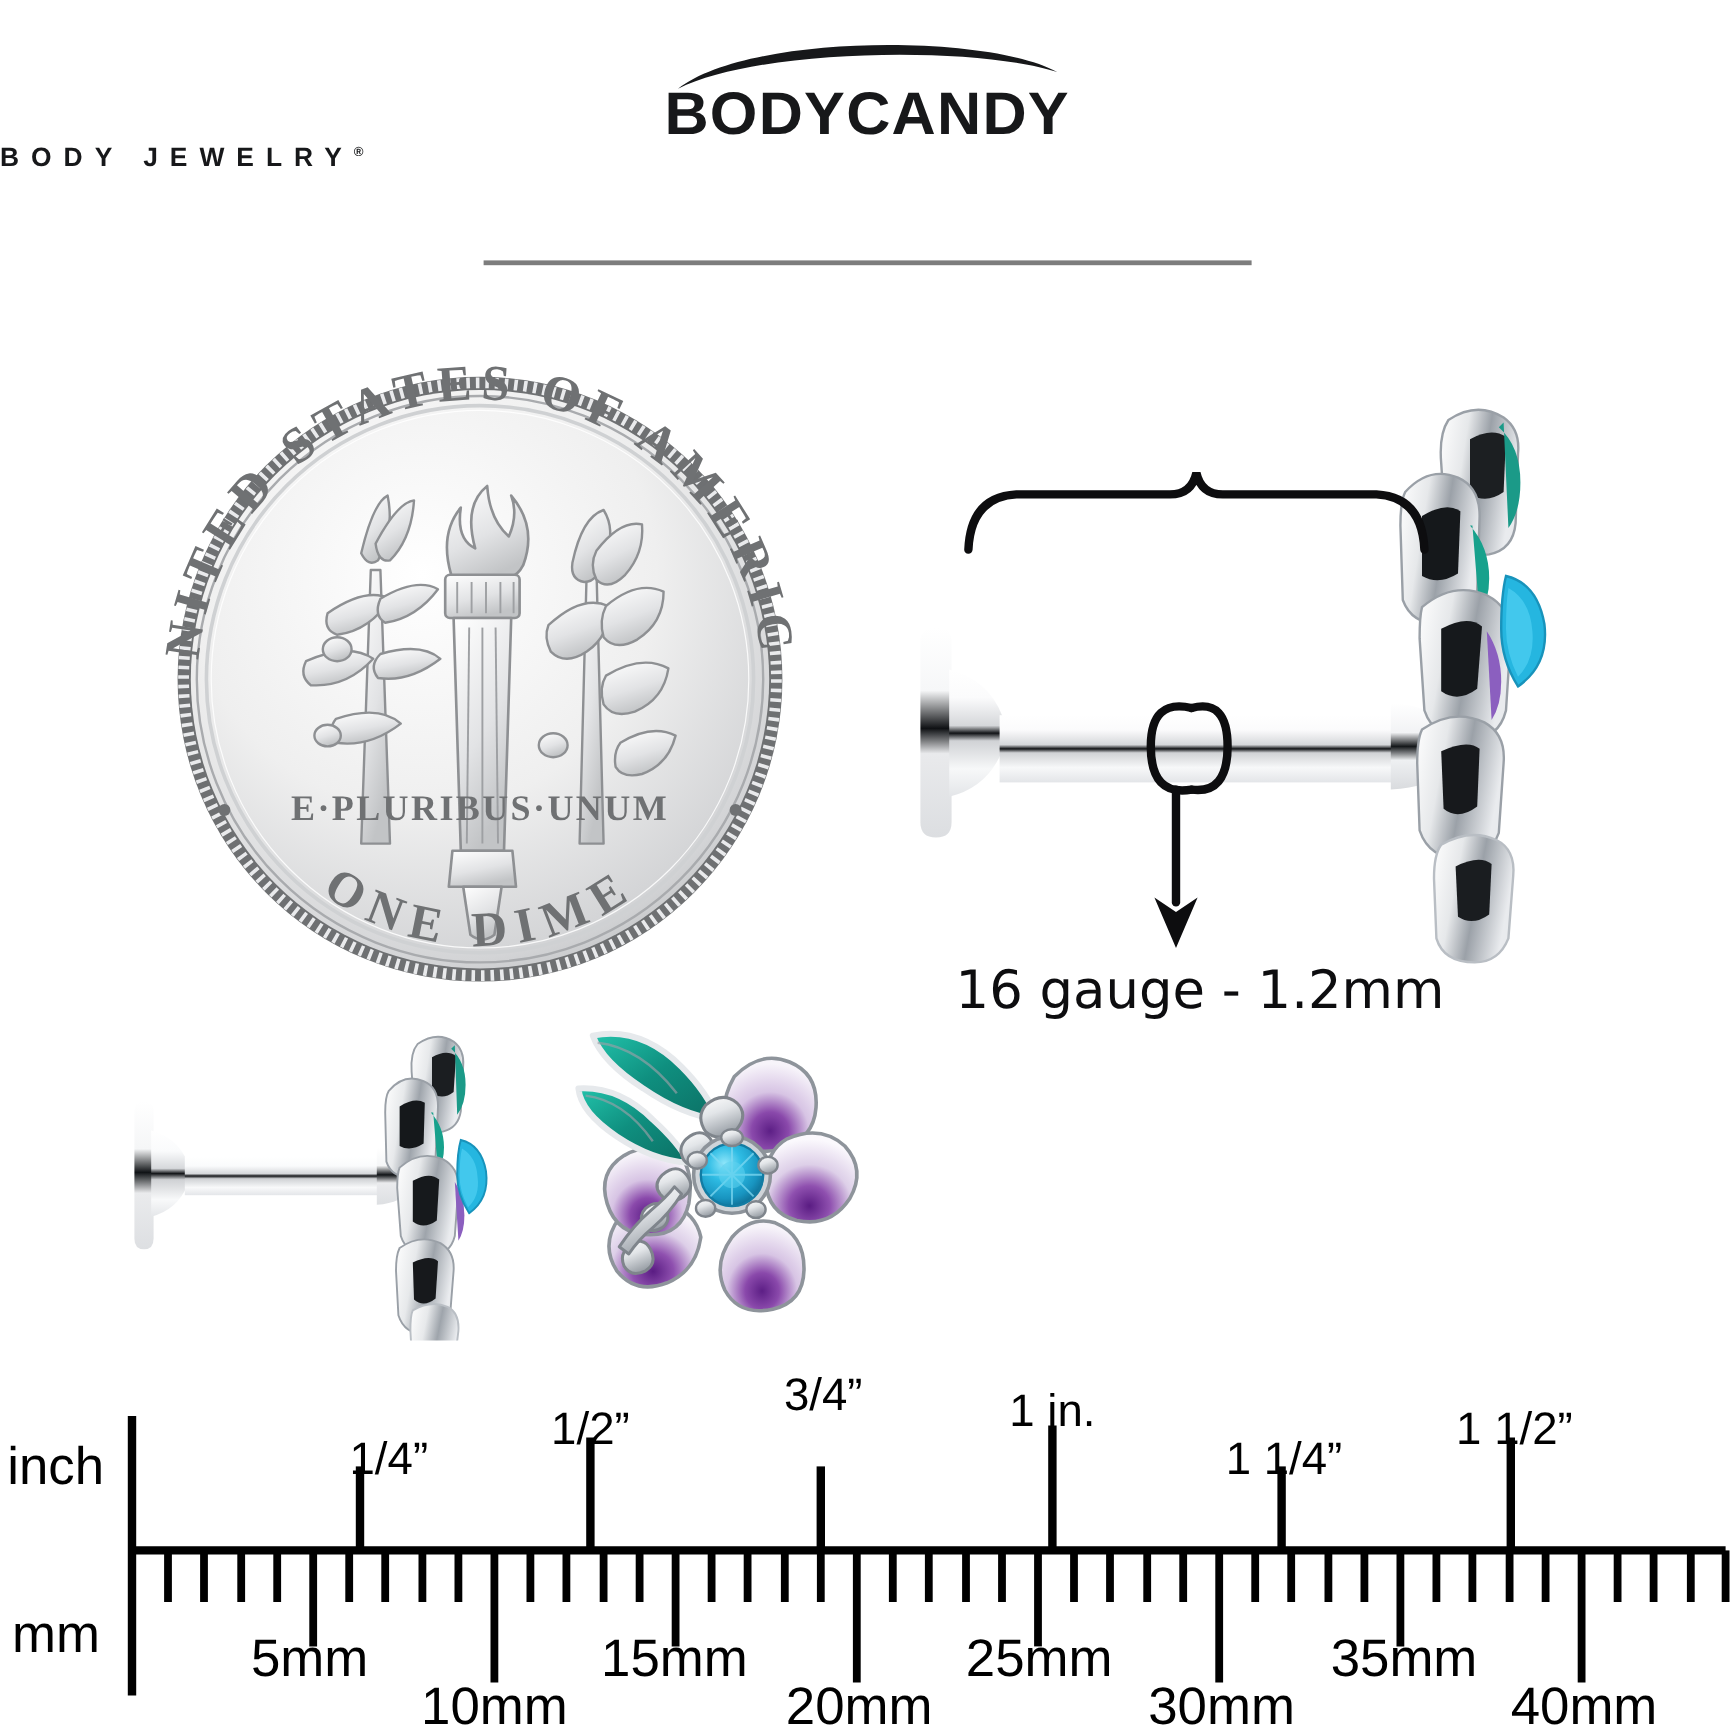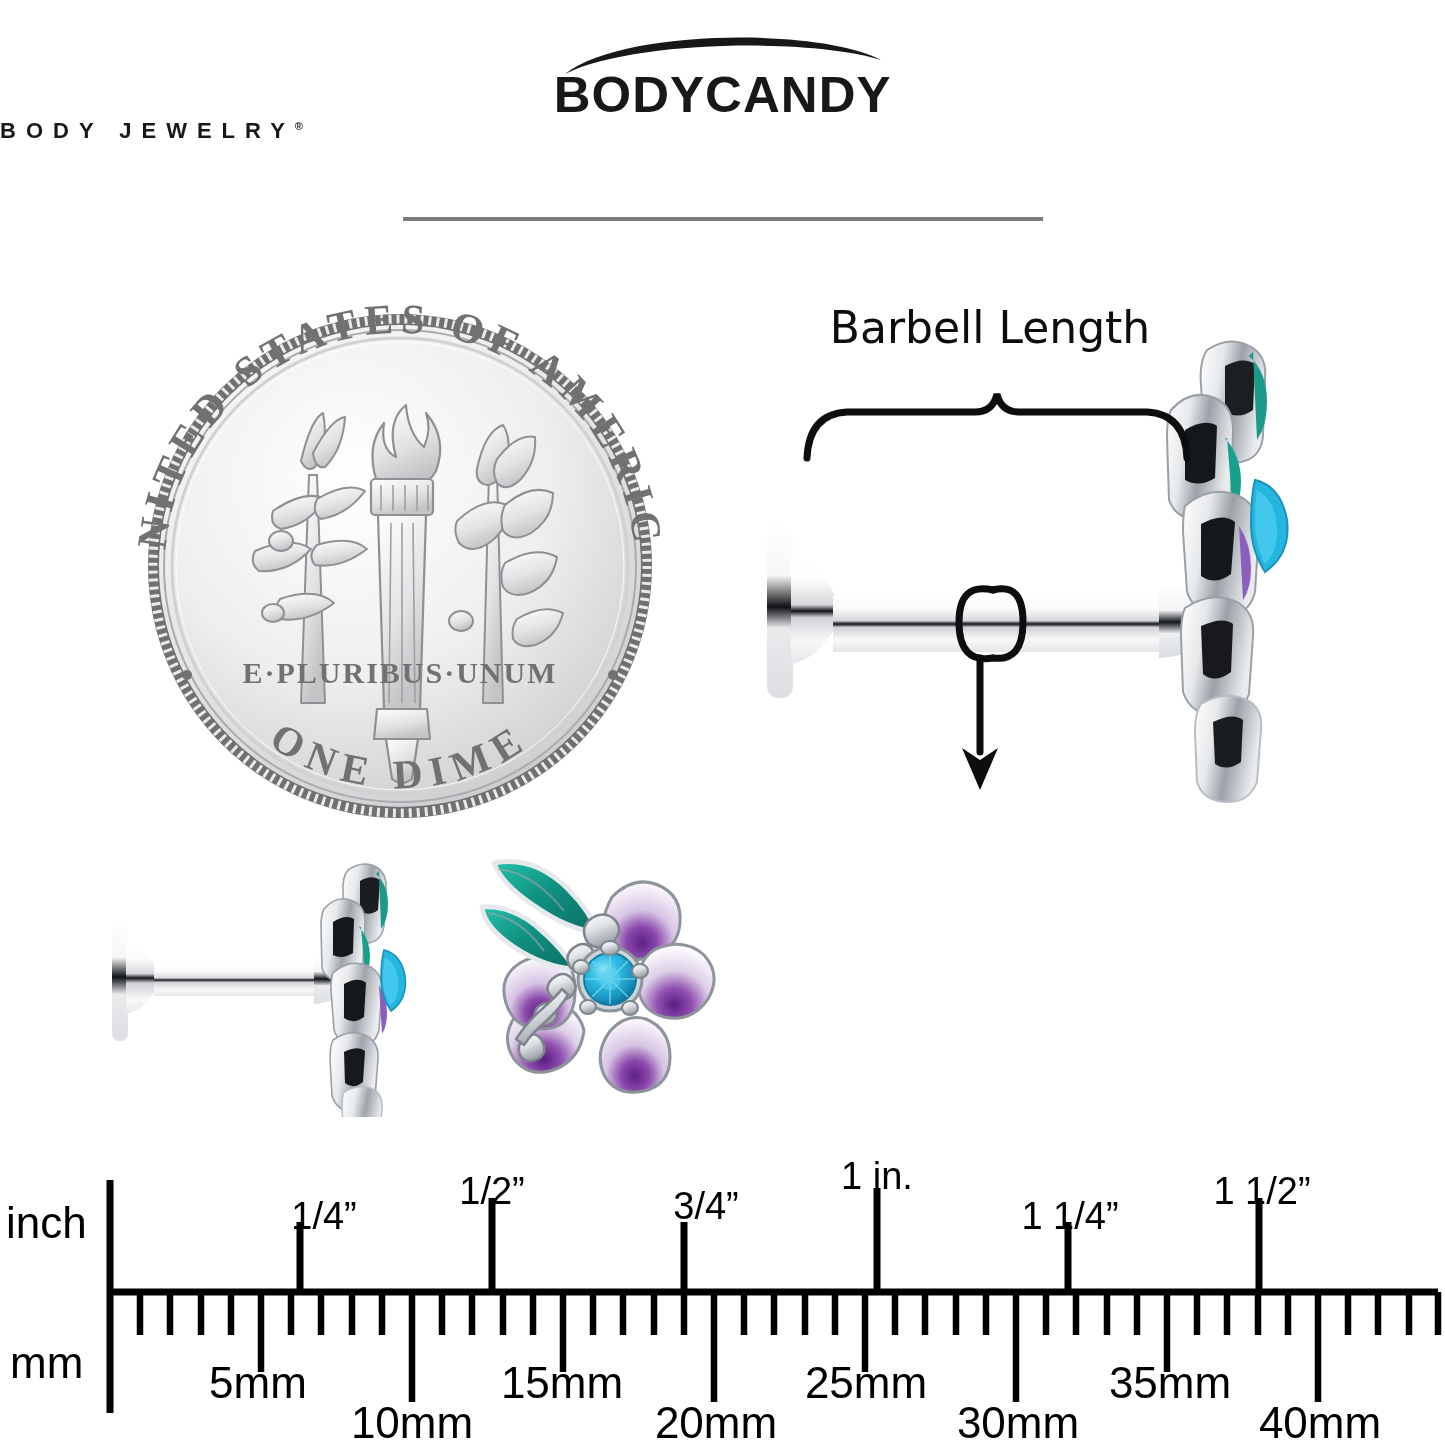--- a/index.html
+++ b/index.html
@@ -337,23 +337,23 @@
       <g fill="none" stroke="#0d0d0f" stroke-width="7" stroke-linecap="round">
         <path d="M238 300 q -34 -8 -34 32 q 0 42 34 36"></path>
         <path d="M238 300 q 30 -8 30 32 q 0 40 -30 36"></path>
         <line x1="225" y1="368" x2="225" y2="462"></line>
       </g>
       <path d="M225 500 l -18 -42 l 18 12 l 18 -12 Z" fill="#0d0d0f"></path>
     </svg>
   </div>
 
   <div class="lbl-barbell-length">
-    <span>Barbell Length</span>
-  </div>
-
+  </div>
+
+  <div class="lbl-gauge">16 gauge - 1.2mm</div>
 
   <div id="small-labret">
     <svg viewBox="0 0 340 265" aria-hidden="true">
       <defs>
         <linearGradient id="shaftG2" x1="0" y1="0" x2="0" y2="1">
           <stop offset="0%" stop-color="#ffffff"></stop>
           <stop offset="24%" stop-color="#fafbfc"></stop>
           <stop offset="44%" stop-color="#d6d8db"></stop>
           <stop offset="50%" stop-color="#121417"></stop>
           <stop offset="57%" stop-color="#cfd1d4"></stop>
@@ -556,21 +556,21 @@
         <line x1="1438" y1="142" x2="1438" y2="185"></line>
       </g>
     </svg>
   </div>
 
   <div class="ruler-unit-label" id="label-inch">inch</div>
   <div class="ruler-unit-label" id="label-mm">mm</div>
 
   <div class="tick-label inch" style="left:300px;  top:1195px;margin-left:24px;">1/4”</div>
   <div class="tick-label inch" style="left:492px;  top:1170px;">1/2”</div>
-  <div class="tick-label inch" style="left:686px;  top:1185px;margin-left:20px;">3/4”</div>
+  <div class="tick-label inch" style="left:686px;  top:1142px;">3/4”</div>
   <div class="tick-label inch" style="left:877px;  top:1155px;text-align:right;">1 in.</div>
   <div class="tick-label inch" style="left:1070px; top:1195px;">1 1/4”</div>
   <div class="tick-label inch" style="left:1262px; top:1170px;">1 1/2”</div>
 
   <div class="tick-label mm" style="left:258px;  top:1358px;">5mm</div>
   <div class="tick-label mm" style="left:412px;  top:1398px;">10mm</div>
   <div class="tick-label mm" style="left:562px;  top:1358px;">15mm</div>
   <div class="tick-label mm" style="left:716px;  top:1398px;">20mm</div>
   <div class="tick-label mm" style="left:866px;  top:1358px;">25mm</div>
   <div class="tick-label mm" style="left:1018px; top:1398px;">30mm</div>

